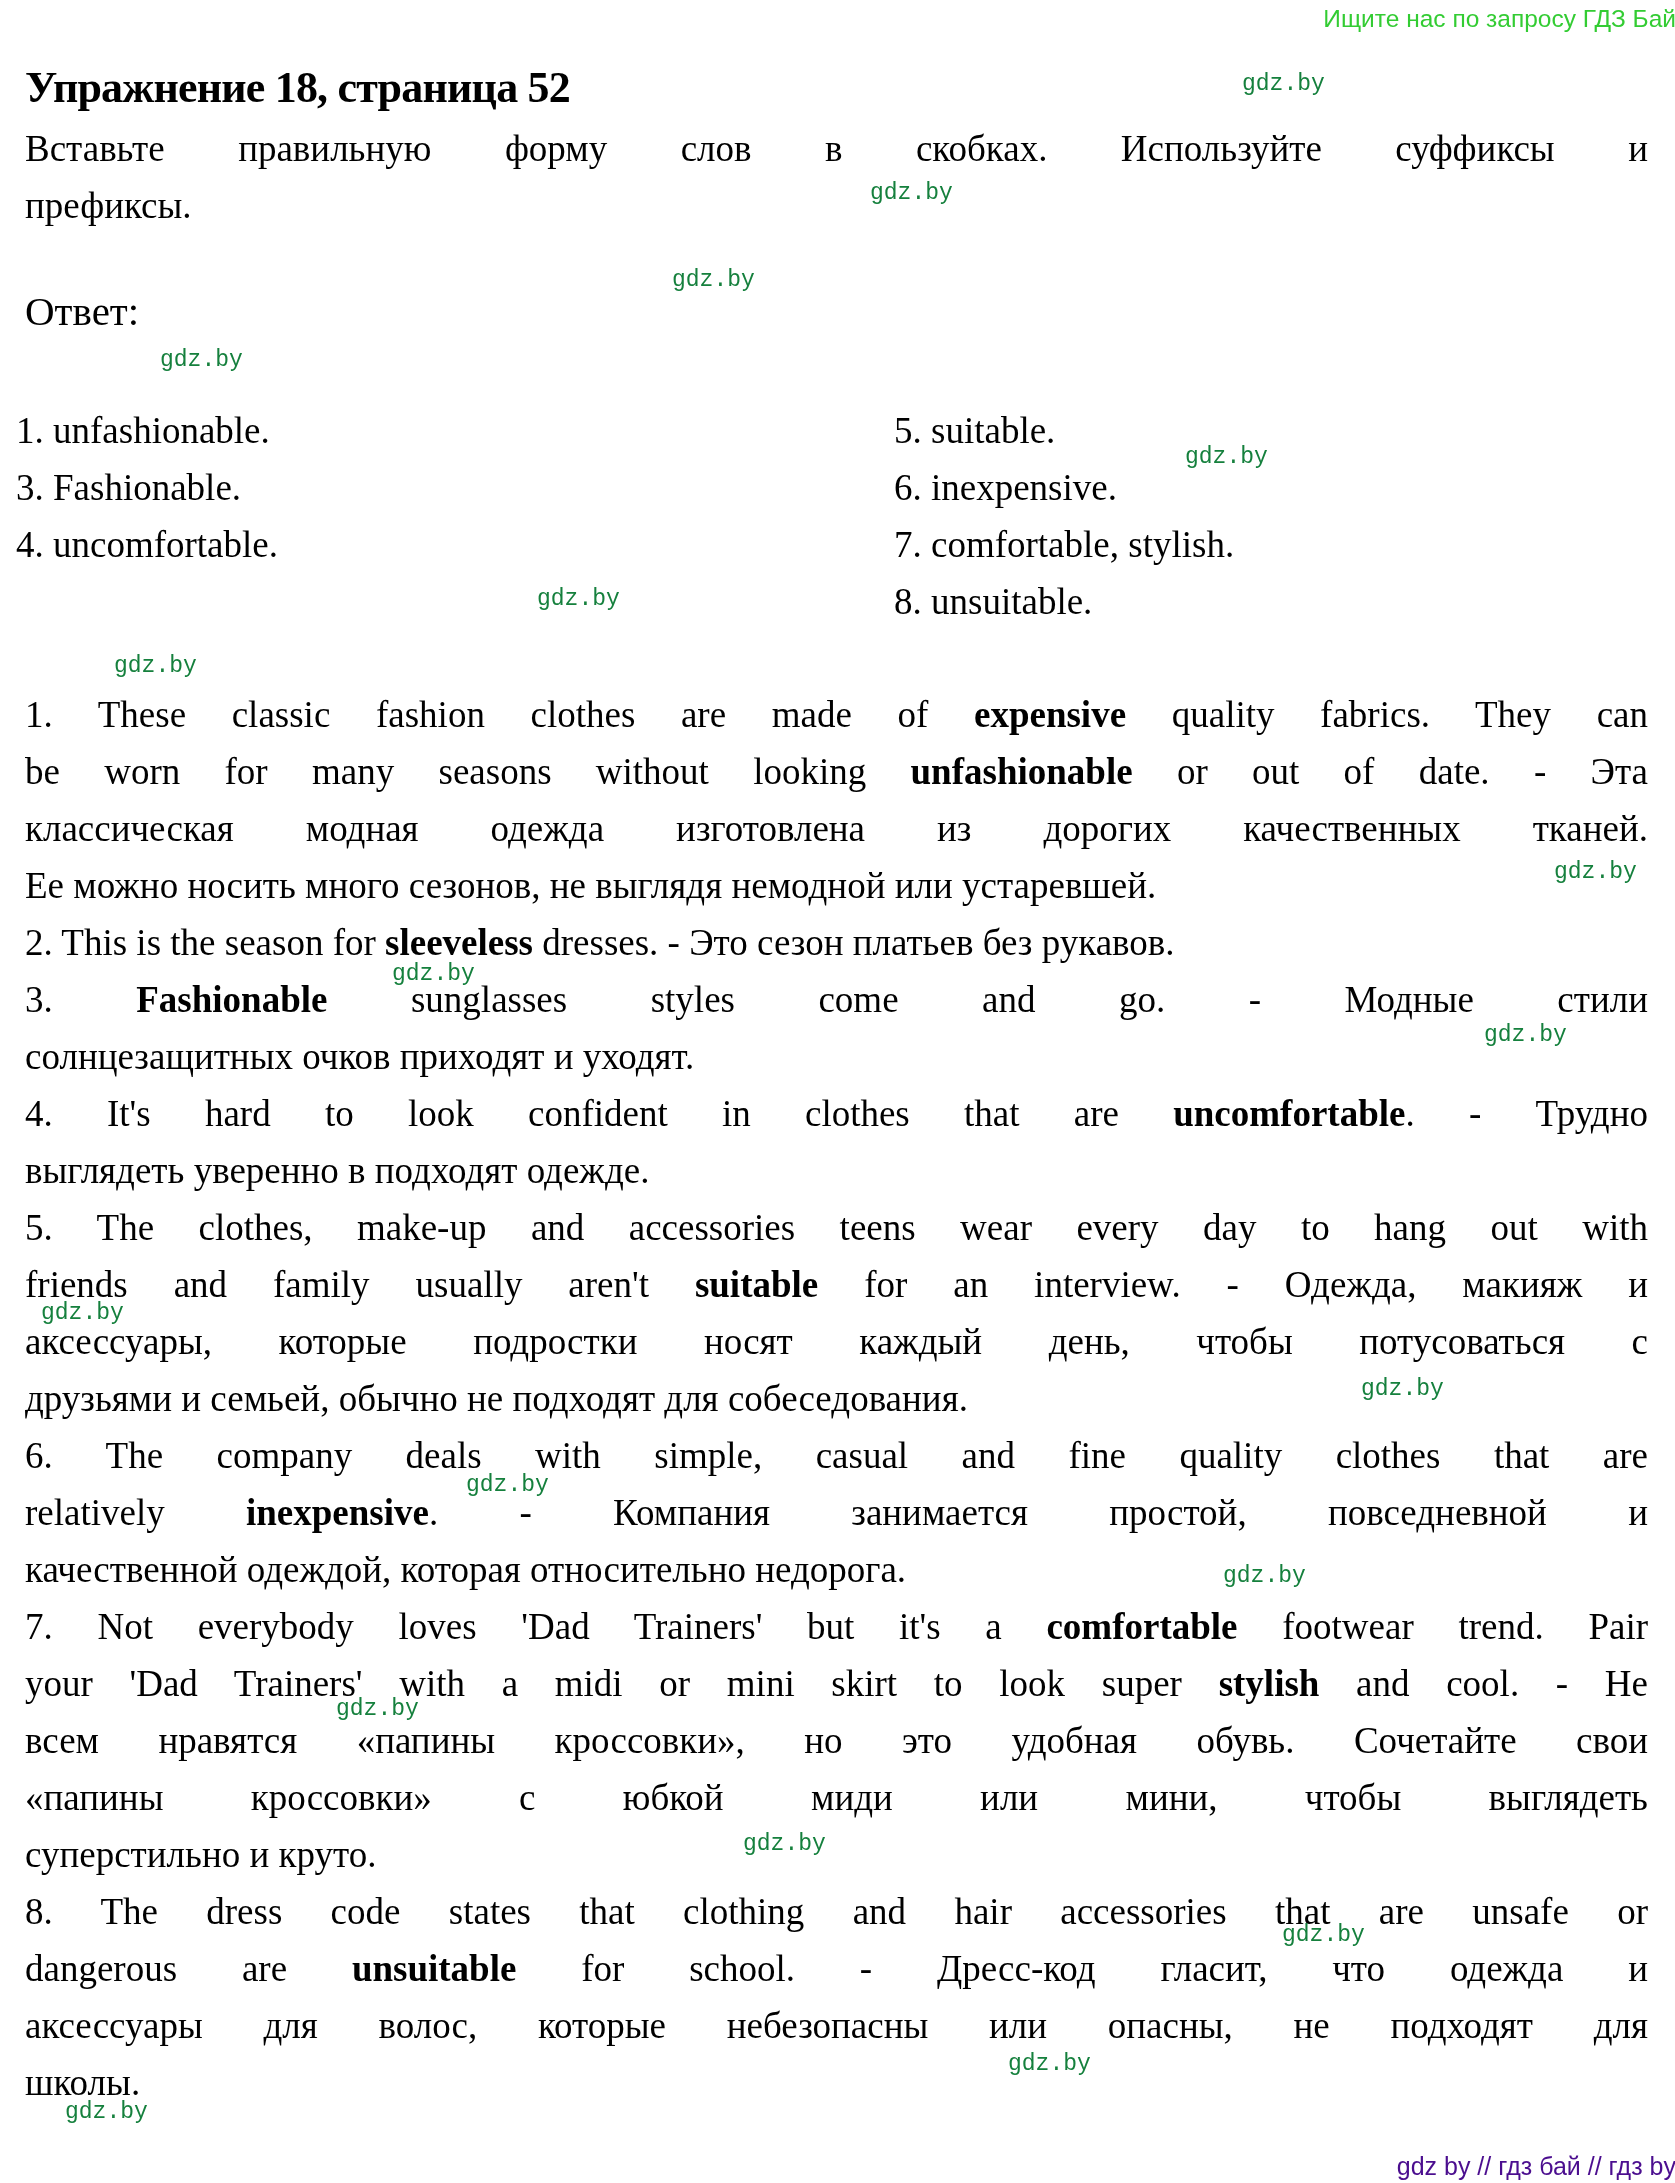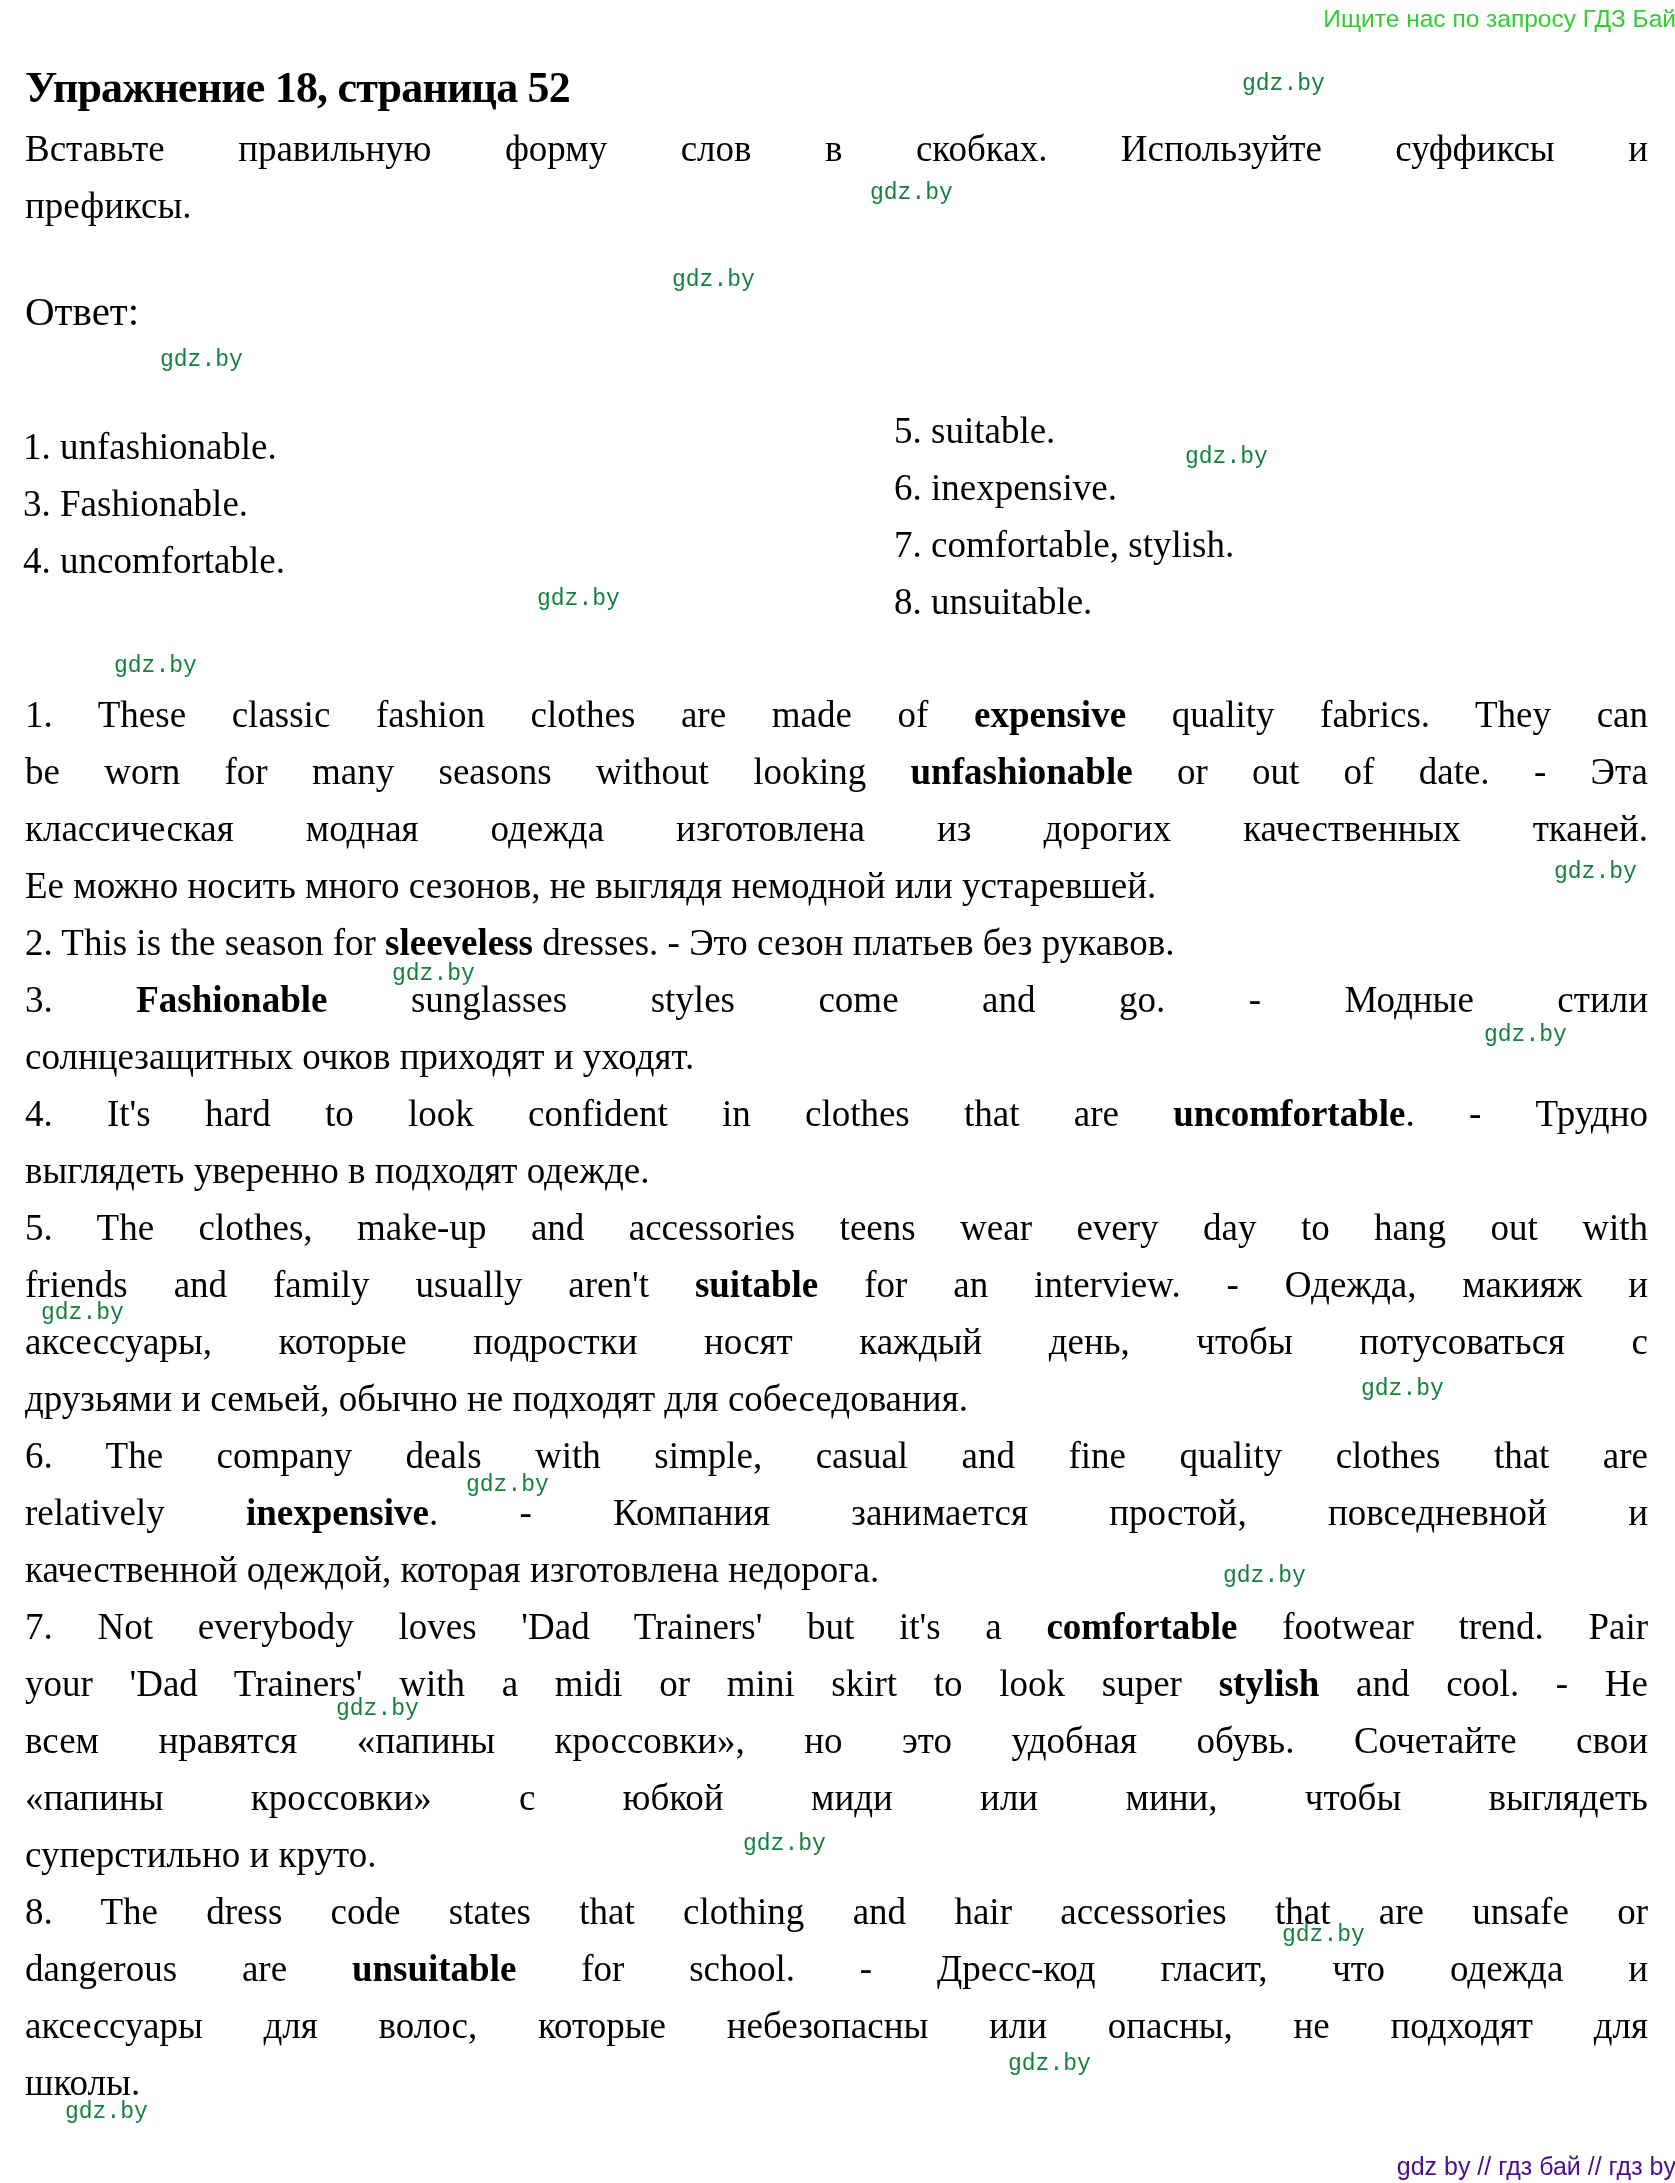--- a/index.html
+++ b/index.html
@@ -39,21 +39,21 @@
   .bold{font-weight:700;}
   .answer-label{
     position:absolute; top:287px; left:25px;
     font-size:41px;
   }
   .answers-col{
     position:absolute; top:402px;
     font-size:37px;
   }
   .answers-col .aline{height:57px; line-height:57px; white-space:nowrap;}
-  #answers-left{left:23px;margin-top:16px;}
+  #answers-left{left:16px;}
   #answers-right{left:894px;}
   #instructions{top:120px;}
   #paragraphs{top:686px;}
   .wm{
     position:absolute;
     font-family:Liberation Mono, monospace;
     font-size:23px; line-height:23px;
     color:#15803d;
     white-space:nowrap;
   }
@@ -113,21 +113,21 @@
       </div>
       <div>
         <div class="tline just"><span>5. The clothes, make-up and accessories teens wear every day to hang out with</span></div>
         <div class="tline just"><span>friends and family usually aren't </span><span class="bold">suitable</span><span> for an interview. - Одежда, макияж и</span></div>
         <div class="tline just"><span>аксессуары, которые подростки носят каждый день, чтобы потусоваться с</span></div>
         <div class="tline"><span>друзьями и семьей, обычно не подходят для собеседования.</span></div>
       </div>
       <div>
         <div class="tline just"><span>6. The company deals with simple, casual and fine quality clothes that are</span></div>
         <div class="tline just"><span>relatively </span><span class="bold">inexpensive</span><span>. - Компания занимается простой, повседневной и</span></div>
-        <div class="tline"><span>качественной одеждой, которая изготовлена недорога.</span></div>
+        <div class="tline"><span>качественной одеждой, которая относительно недорога.</span></div>
       </div>
       <div>
         <div class="tline just"><span>7. Not everybody loves 'Dad Trainers' but it's a </span><span class="bold">comfortable</span><span> footwear trend. Pair</span></div>
         <div class="tline just"><span>your 'Dad Trainers' with a midi or mini skirt to look super </span><span class="bold">stylish</span><span> and cool. - Не</span></div>
         <div class="tline just"><span>всем нравятся «папины кроссовки», но это удобная обувь. Сочетайте свои</span></div>
         <div class="tline just"><span>«папины кроссовки» с юбкой миди или мини, чтобы выглядеть</span></div>
         <div class="tline"><span>суперстильно и круто.</span></div>
       </div>
       <div>
         <div class="tline just"><span>8. The dress code states that clothing and hair accessories that are unsafe or</span></div>

